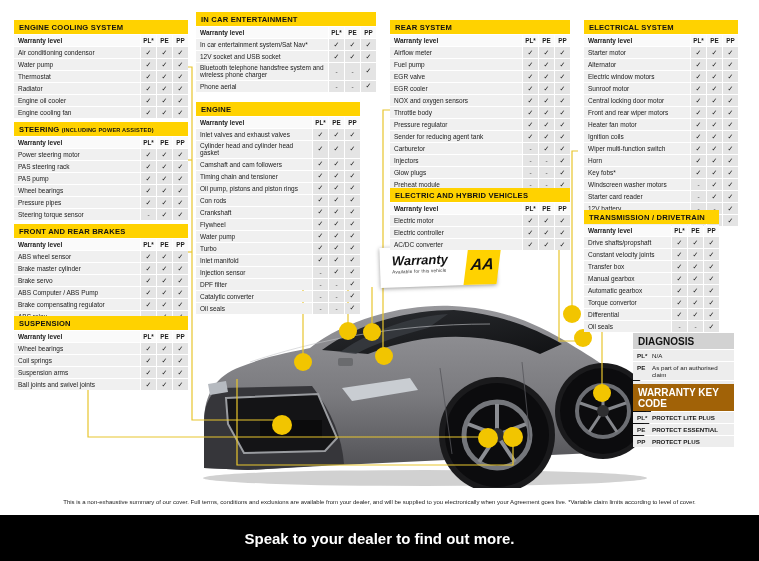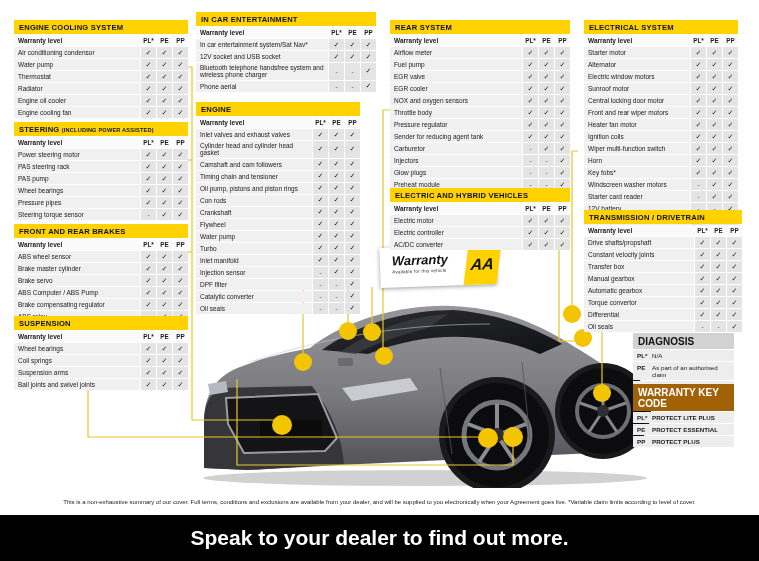--- a/index.html
+++ b/index.html
@@ -24,21 +24,21 @@
 
   .p0{left:14px;top:20px;width:174px}
   .p1{left:14px;top:122px;width:174px}
   .p2{left:14px;top:224px;width:174px}
   .p3{left:14px;top:316px;width:174px}
   .p4{left:196px;top:12px;width:180px}
   .p5{left:196px;top:102px;width:164px}
   .p6{left:390px;top:20px;width:180px}
   .p7{left:390px;top:188px;width:180px}
   .p8{left:584px;top:20px;width:154px}
-  .p9{left:584px;top:210px;width:158px}
+  .p9{left:584px;top:210px;width:135px}
 
   
   .kvbox{position:absolute;z-index:4;width:101px;font-size:6.2px;color:#1a1a1a;}
   .pd{left:633px;top:333px;}
   .pk{left:633px;top:384px;}
   .kvbox .khead{font-weight:bold;font-size:10px;padding:3px 5px 2px 5px;}
   .pd .khead{background:#d2d2d2;color:#111;}
   .pk .khead{background:#a16207;color:#fff;}
   .kvrow{display:flex;margin-top:1px;background:#ededed;padding:2px 4px;}
   .kvrow .code{width:15px;font-weight:bold;flex-shrink:0;}
@@ -53,21 +53,21 @@
   .badge .bsub{font-size:4.6px;color:#333;margin-top:1px;letter-spacing:.2px;}
   .badge .aa{width:33px;background:#ffd200;transform:skewX(-9deg);
              margin-right:-3px;display:flex;align-items:center;justify-content:center;
              font-weight:bold;font-style:italic;font-size:16px;color:#111;}
 
   
   .disclaimer{position:absolute;left:0;top:499px;width:100%;text-align:center;
               font-size:6px;color:#222;z-index:4;}
   .footer{position:absolute;left:0;bottom:0;width:100%;height:46px;background:#000;
           display:flex;align-items:center;justify-content:center;z-index:5;}
-  .footer .ftext{color:#fff;font-weight:bold;font-size:21px;}
+  .footer .ftext{color:#fff;font-weight:bold;font-size:15px;}
 
   
   .carsvg{position:absolute;left:190px;top:272px;z-index:1;}
   .linksvg{position:absolute;inset:0;z-index:2;pointer-events:none;}
 </style>
 </head>
 <body>
 
 <div class="stage">
 

